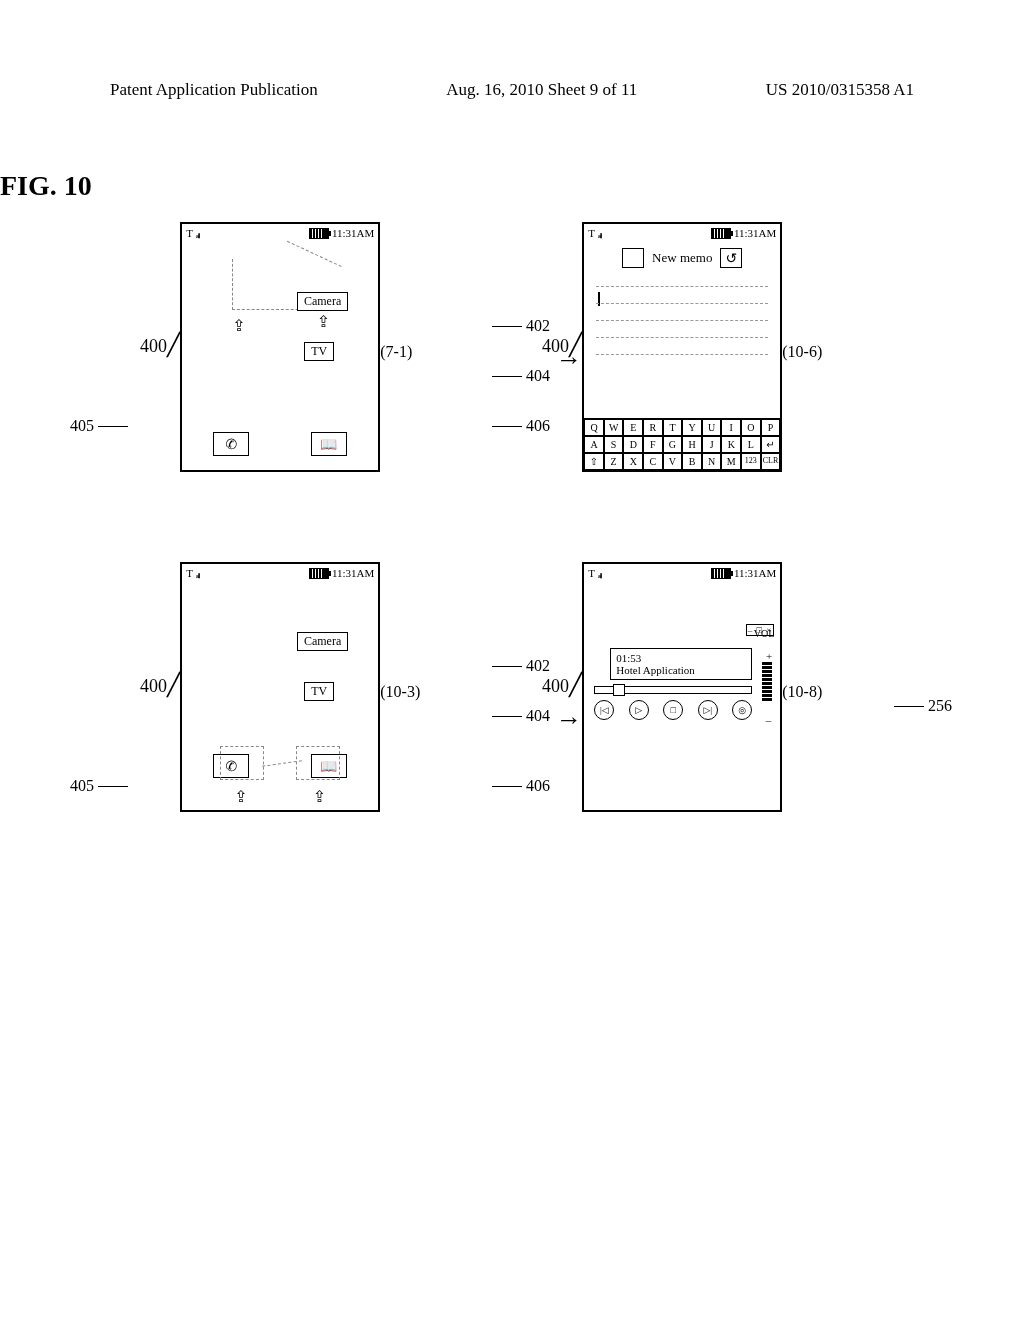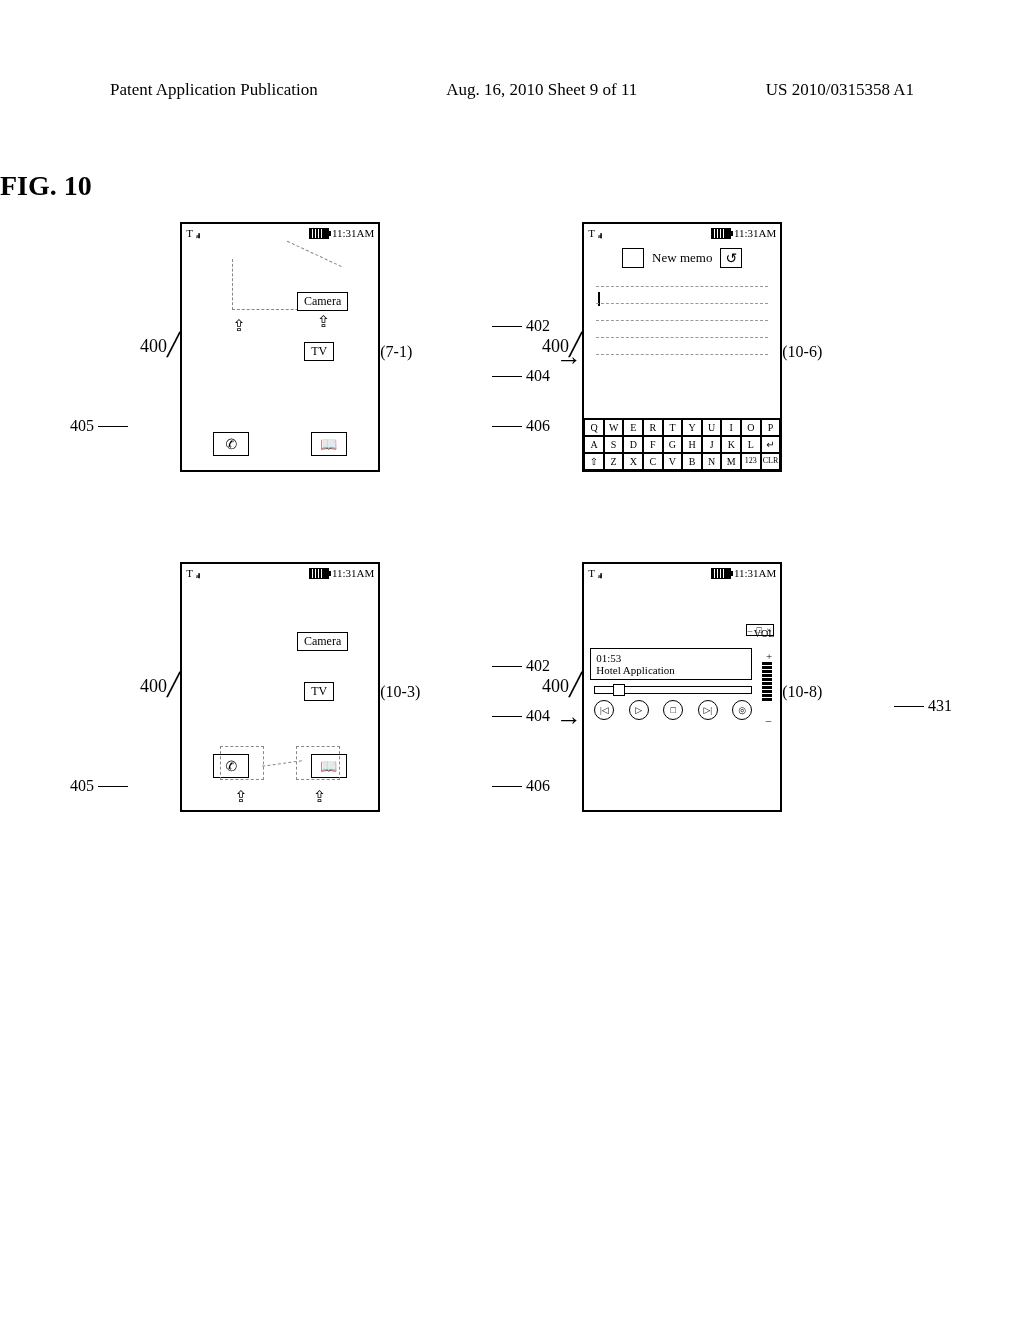--- a/index.html
+++ b/index.html
@@ -202,21 +202,21 @@
     display: flex;
     flex-direction: column-reverse;
     gap: 1px;
   }
   .vol-bar div {
     height: 3px;
     background: #000;
   }
   .track-box {
     border: 1.5px solid #000;
-    margin: 0 28px 0 6px;
+    margin: 0 28px 0 26px;
     padding: 3px 5px;
     font-size: 11px;
   }
   .progress-line {
     margin: 6px 28px 6px 10px;
     height: 6px;
     border: 1px solid #000;
     position: relative;
   }
   .progress-line::after {
@@ -475,17 +475,17 @@
         <div class="pbtn">▷</div>
         <div class="pbtn">□</div>
         <div class="pbtn">▷|</div>
         <div class="pbtn">◎</div>
       </div>
     </div>
     <div class="sub-label">(10-8)</div>
 
     <div class="side-ref" style="right:-68px; top:135px;">
         <span class="tick"></span>
-        <span>431</span>
+        <span>256</span>
       </div>
   </div>
 
 </div>
 
 </body></html>

